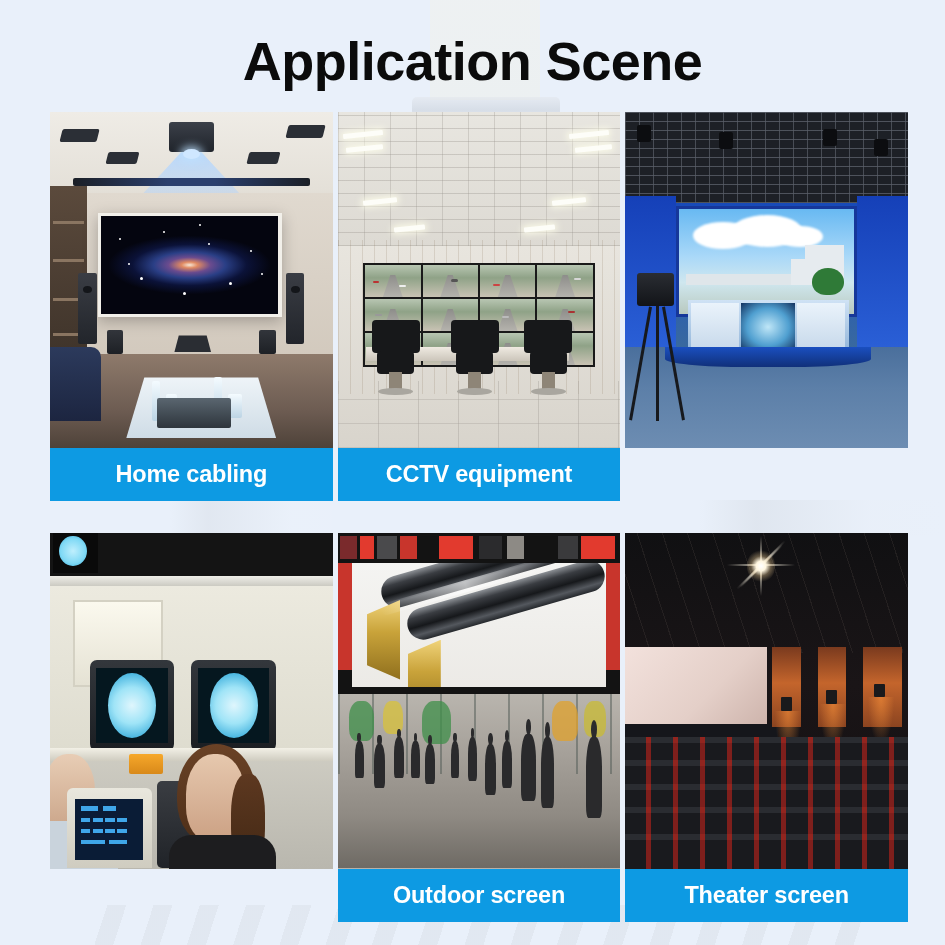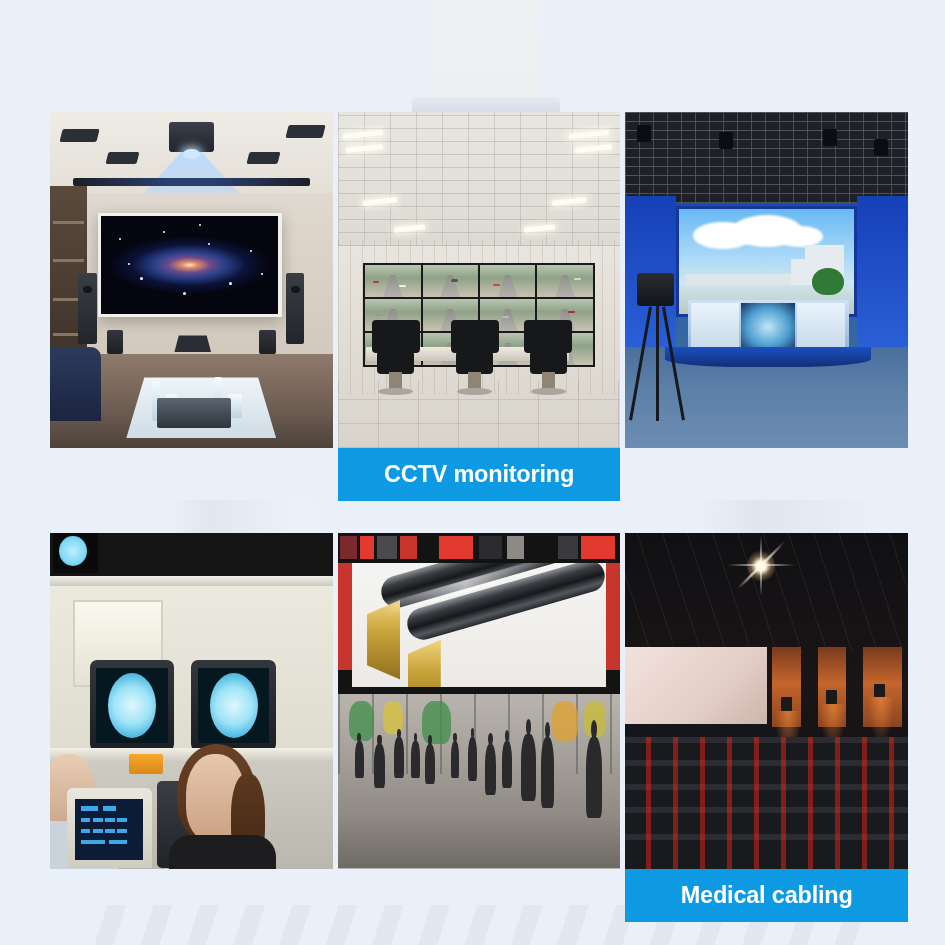--- a/index.html
+++ b/index.html
@@ -296,20 +296,21 @@
 </head>
 <body>
 
 <div id="page">
 
   <div class="ghost ghost-box"></div>
   <div class="ghost ghost-lid"></div>
   <div class="ghost ghost-band"></div>
   <div class="ghost ghost-swoosh"></div>
 
+  <h1 class="title">Application Scene</h1>
 
   <div class="grid">
 
     <div class="cell">
       <div class="photo s1">
         <div class="ceiling"></div>
         <div class="ceil-panel" style="left:4%;top:5%;width:13%;height:4%"></div>
         <div class="ceil-panel" style="left:20%;top:12%;width:11%;height:3.5%"></div>
         <div class="ceil-panel" style="left:70%;top:12%;width:11%;height:3.5%"></div>
         <div class="ceil-panel" style="left:84%;top:4%;width:13%;height:4%"></div>
@@ -349,20 +350,21 @@
         <div class="floor"></div>
         <div class="sofa"></div>
         <div class="table"></div>
         <div class="glass" style="left:36%;top:80%;width:3%;height:12%"></div>
         <div class="glass" style="left:41%;top:84%;width:4%;height:7%"></div>
         <div class="glass" style="left:58%;top:79%;width:3%;height:12%"></div>
         <div class="glass" style="left:63%;top:84%;width:5%;height:7%"></div>
         <div class="glass" style="left:50%;top:86%;width:4%;height:6%"></div>
         <div class="tray"></div>
       </div>
+      <div class="caption">Home cabling</div>
     </div>
 
     <div class="cell">
       <div class="photo s2">
         <div class="ceil"></div>
         <div class="ceil-grid"></div>
         <div class="strip" style="left:2%;top:6%;width:14%"></div>
         <div class="strip" style="left:3%;top:10%;width:13%"></div>
         <div class="strip" style="left:82%;top:6%;width:14%"></div>
         <div class="strip" style="left:84%;top:10%;width:13%"></div>
@@ -434,21 +436,21 @@
             <span class="pd"></span>
             <span class="bs"></span>
           </div>
         <div class="chair" style="left:66%">
             <span class="bk"></span>
             <span class="st"></span>
             <span class="pd"></span>
             <span class="bs"></span>
           </div>
       </div>
-      <div class="caption">CCTV monitoring</div>
+      <div class="caption">CCTV equipment</div>
     </div>
 
     <div class="cell">
       <div class="photo s3">
         <div class="ceil3"></div>
         <div class="rig" style="left:4%;top:4%"></div>
         <div class="rig" style="left:33%;top:6%"></div>
         <div class="rig" style="left:70%;top:5%"></div>
         <div class="rig" style="left:88%;top:8%"></div>
         <div class="sidewall l"></div>
@@ -583,20 +585,21 @@
         <div class="ped" style="left:65%;top:60%;width:5%;height:20%">
             <span class="h"></span>
           </div>
         <div class="ped" style="left:72%;top:61%;width:4.6%;height:21%">
             <span class="h"></span>
           </div>
         <div class="ped" style="left:88%;top:61%;width:5.4%;height:24%">
             <span class="h"></span>
           </div>
       </div>
+      <div class="caption">Outdoor screen</div>
     </div>
 
     <div class="cell">
       <div class="photo s6">
         <div class="ceil6"></div>
         <div class="ray"></div>
         <div class="ray h"></div>
         <div class="ray d1"></div>
         <div class="ray h d2"></div>
         <div class="flare"></div>
@@ -610,17 +613,17 @@
         <div class="sconce" style="left:88%;top:45%"></div>
         <div class="glow" style="left:53%;top:53%"></div>
         <div class="glow" style="left:69%;top:51%"></div>
         <div class="glow" style="left:86%;top:49%"></div>
         <div class="seatrow" style="top:62%"></div>
         <div class="seatrow" style="top:69%"></div>
         <div class="seatrow" style="top:76%"></div>
         <div class="seatrow" style="top:83%;height:16%"></div>
         <div class="seatrow" style="top:91%;height:16%"></div>
       </div>
-      <div class="caption">Medical cabling</div>
+      <div class="caption">Theater screen</div>
     </div>
 
   </div>
 </div>
 
 </body></html>

